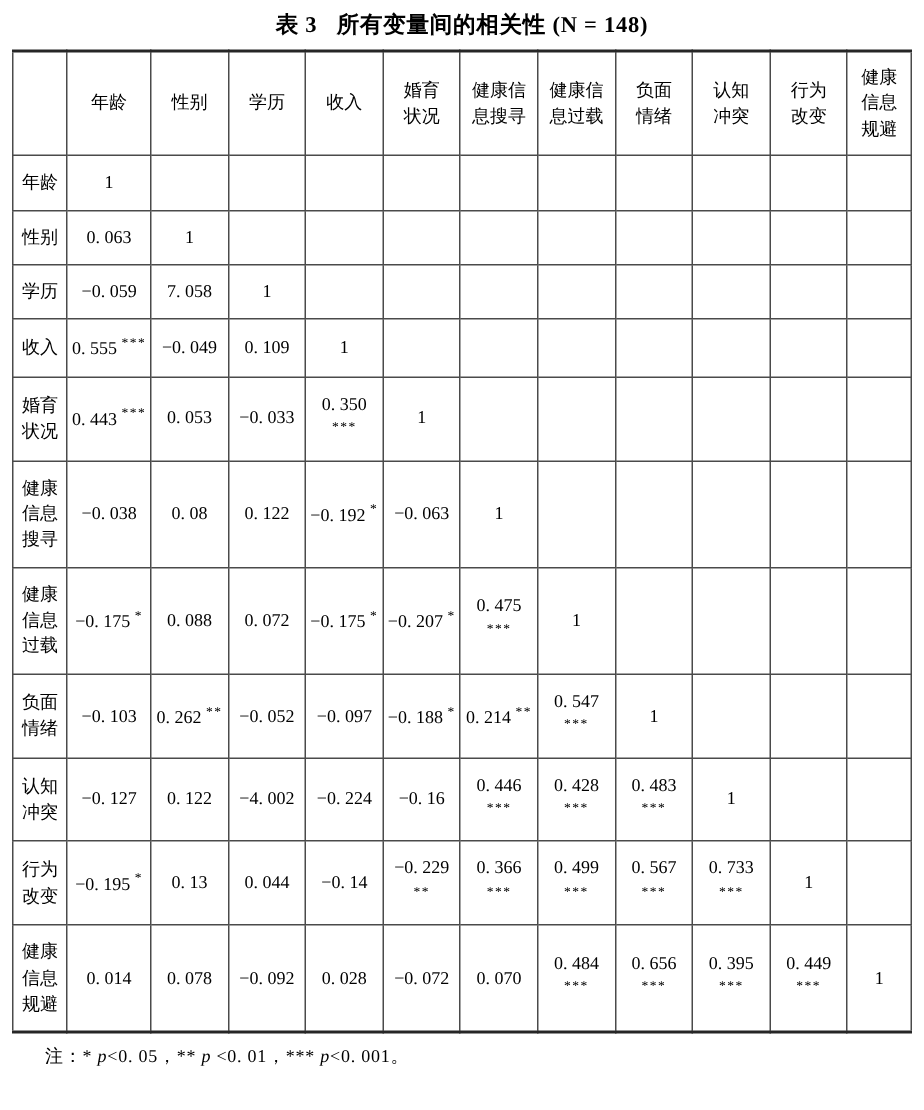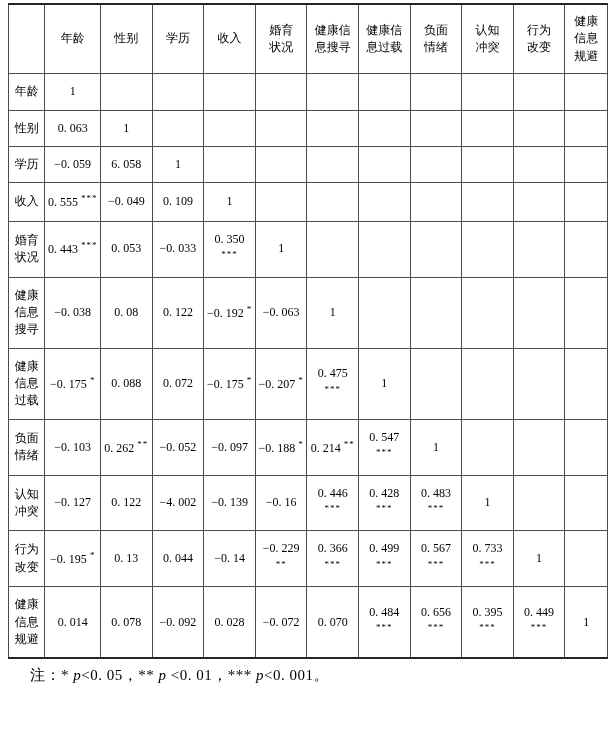--- a/index.html
+++ b/index.html
@@ -19,27 +19,30 @@
     border-top:2px solid #262626;border-bottom:2px solid #262626;
   }
   .corr th,.corr td{
     border:1px solid #4a4a4a;
     text-align:center;vertical-align:middle;
     font-weight:normal;font-size:12px;line-height:1.45;
     padding:9px 1px;overflow:hidden;
   }
   .corr thead th{padding:8px 1px;}
   .corr td sup{font-size:9px;letter-spacing:1px;}
-  .note{font-size:15px;margin:7px 0 4px 22px;letter-spacing:0.5px;}
+  .note{font-size:12px;margin:7px 0 4px 22px;letter-spacing:0.5px;}
   .note i{font-style:italic;}
 </style>
 </head>
 <body>
 
 <div class="page">
+  <div class="title">
+    <span class="t-label">表 3</span><span>所有变量间的相关性 (N = 148)</span>
+  </div>
 
   <table class="corr">
     <colgroup id="colgroup">
         <col style="width: 36px;">
         <col style="width: 55px;">
         <col style="width: 51px;">
         <col style="width: 51px;">
         <col style="width: 51px;">
         <col style="width: 51px;">
         <col style="width: 51px;">
@@ -90,21 +93,21 @@
           <td></td>
           <td></td>
           <td></td>
           <td></td>
           <td></td>
           <td></td>
         </tr>
         <tr>
           <th>学历</th>
           <td>−0. 059</td>
-          <td>6. 058</td>
+          <td>7. 058</td>
           <td>1</td>
           <td></td>
           <td></td>
           <td></td>
           <td></td>
           <td></td>
           <td></td>
           <td></td>
           <td></td>
         </tr>
@@ -176,21 +179,21 @@
           <td>1</td>
           <td></td>
           <td></td>
           <td></td>
         </tr>
         <tr>
           <th>认知<br>冲突</th>
           <td>−0. 127</td>
           <td>0. 122</td>
           <td>−4. 002</td>
-          <td>−0. 139</td>
+          <td>−0. 224</td>
           <td>−0. 16</td>
           <td>0. 446 <sup>***</sup></td>
           <td>0. 428 <sup>***</sup></td>
           <td>0. 483 <sup>***</sup></td>
           <td>1</td>
           <td></td>
           <td></td>
         </tr>
         <tr>
           <th>行为<br>改变</th>

